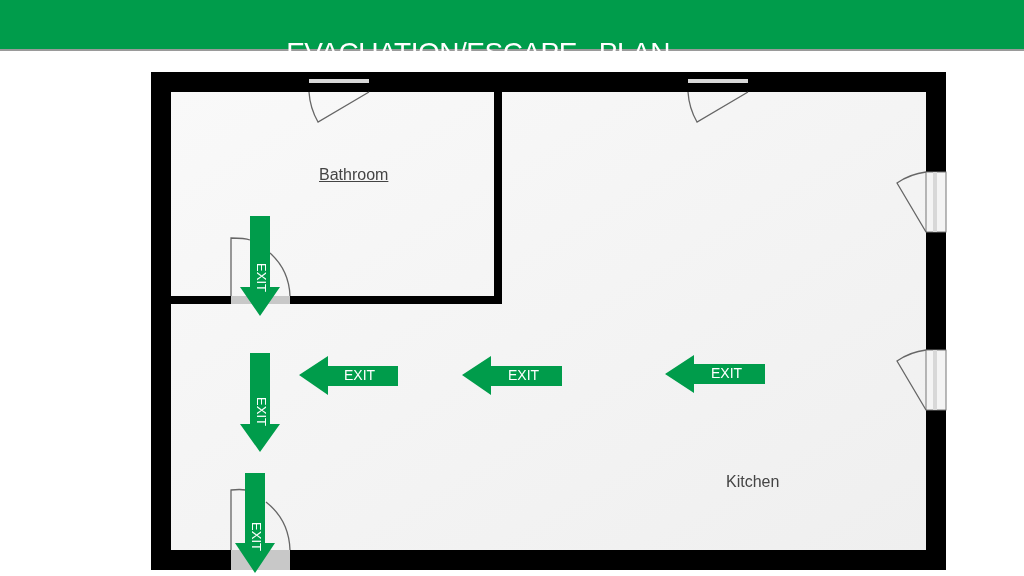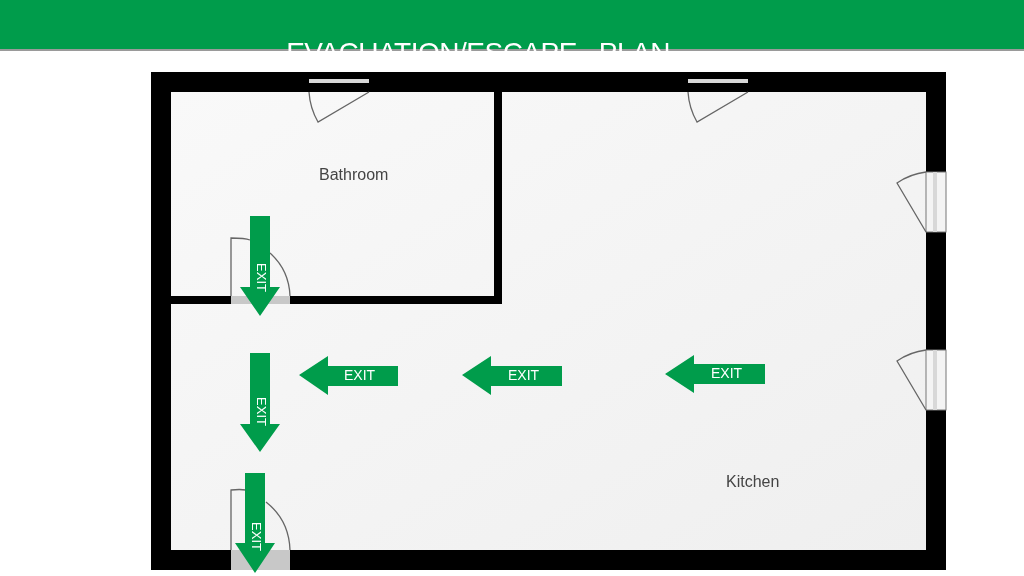--- a/index.html
+++ b/index.html
@@ -77,21 +77,21 @@
   <g fill="#009c4b">
     <path d="M250,216 L270,216 L270,287 L280,287 L260,316 L240,287 L250,287 Z"></path>
     <path d="M250,353 L270,353 L270,424 L280,424 L260,452 L240,424 L250,424 Z"></path>
     <path d="M245,473 L265,473 L265,543 L275,543 L255,573 L235,543 L245,543 Z"></path>
     <path d="M299,375 L328,356 L328,366 L398,366 L398,386 L328,386 L328,395 Z"></path>
     <path d="M462,375 L491,356 L491,366 L562,366 L562,386 L491,386 L491,395 Z"></path>
     <path d="M665,374 L694,355 L694,364 L765,364 L765,384 L694,384 L694,393 Z"></path>
   </g>
 </svg>
 
-<div class="label" style="left:319px; top:166px;">Bathroom</div>
+<div class="label" style="left:319px; top:166px;text-decoration:underline;">Bathroom</div>
 <div class="label" style="left:726px; top:473px;">Kitchen</div>
 
 <div class="exit-v" style="left:247px; top:270px;">EXIT</div>
 <div class="exit-h" style="left:344px; top:367px;">EXIT</div>
 <div class="exit-h" style="left:508px; top:367px;">EXIT</div>
 <div class="exit-h" style="left:711px; top:365px;">EXIT</div>
 <div class="exit-v" style="left:247px; top:404px;">EXIT</div>
 <div class="exit-v" style="left:242px; top:529px;">EXIT</div>
 
 </body></html>

